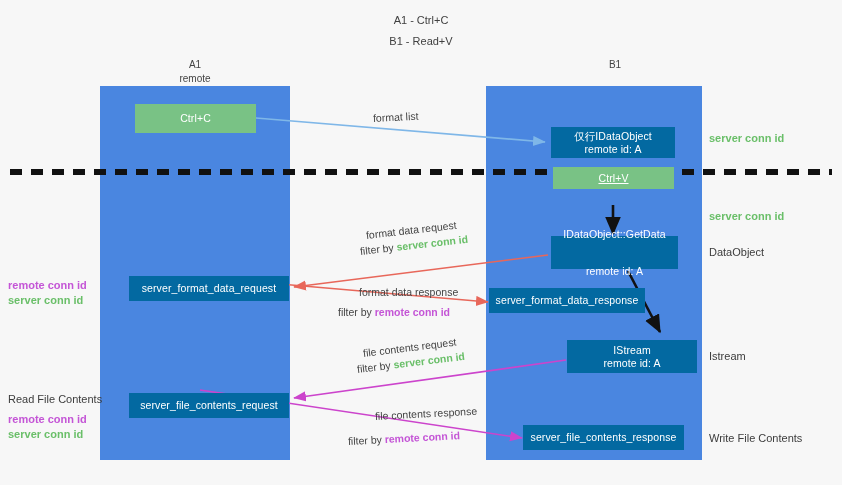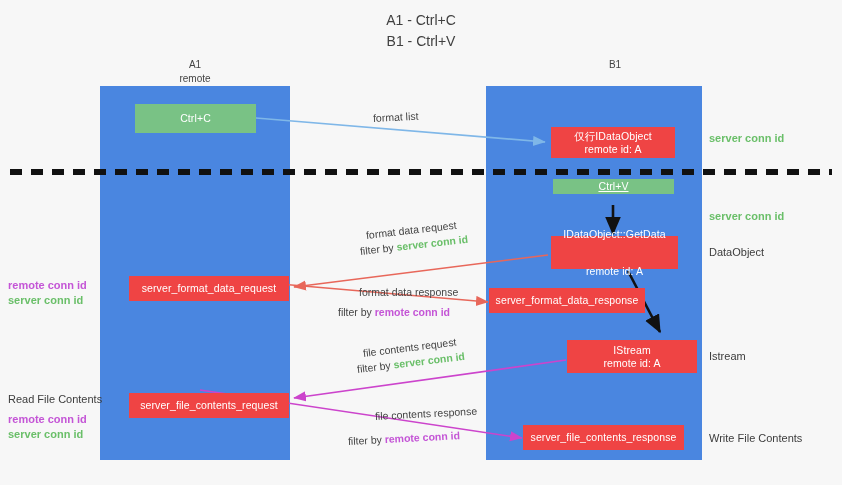--- a/index.html
+++ b/index.html
@@ -9,21 +9,21 @@
     font-family:"Liberation Sans","DejaVu Sans",sans-serif;
     position:relative;overflow:hidden;
     color:#3c3c3c;
   }
   #stage{position:absolute;left:0;top:0;width:842px;height:485px;}
   .abs{position:absolute;}
 
   
   .title{
     left:0;top:10px;width:842px;text-align:center;
-    font-size:14px;line-height:21px;color:#404040;
+    font-size:11px;line-height:21px;color:#404040;
   }
 
   
   .lane-head{
     text-align:center;font-size:10px;line-height:14px;color:#444;
   }
 
   
   .lane{
     background:#4a86e0;
@@ -31,21 +31,21 @@
 
   
   .box{
     box-sizing:border-box;
     display:flex;flex-direction:column;
     align-items:center;justify-content:center;
     color:#ffffff;font-size:10.5px;line-height:13px;
     text-align:center;letter-spacing:.1px;
   }
   .box.green{background:#79c285;}
-  .box.orange{background:#ef4444;}
+  .box.orange{background:#0369a1;}
   .box .l2{font-size:10.5px;}
 
   
   .edge-label{
     font-size:10.5px;line-height:14px;color:#444;white-space:nowrap;
   }
   .green-txt{color:#6abf69;font-weight:bold;}
   .purple-txt{color:#c455d6;font-weight:bold;}
   .side-note{font-size:11px;line-height:15px;color:#3c3c3c;white-space:nowrap;text-align:right;}
   .note-green{color:#6abf69;font-weight:bold;font-size:11px;line-height:15px;}
@@ -53,21 +53,21 @@
 
   svg.overlay{position:absolute;left:0;top:0;width:842px;height:485px;pointer-events:none;}
 </style>
 </head>
 <body>
 
 <div id="stage">
 
   <div class="abs title">
     <div>A1 - Ctrl+C</div>
-    <div>B1 - Ctrl+V</div>
+    <div>B1 - Read+V</div>
   </div>
 
   <div class="abs lane-head" style="left:130px;top:58px;width:130px;">
     <div>A1</div>
     <div>remote</div>
   </div>
   <div class="abs lane-head" style="left:545px;top:58px;width:140px;">
     <div>B1</div>
   </div>
 
@@ -109,21 +109,21 @@
 
   <div class="abs box green" style="left:135px;top:104px;width:121px;height:29px;">
     <div>Ctrl+C</div>
   </div>
 
   <div class="abs box orange" style="left:551px;top:127px;width:124px;height:31px;">
     <div>仅行IDataObject</div>
     <div class="l2">remote id: A</div>
   </div>
 
-  <div class="abs box green" style="left:553px;top:179px;width:121px;height:15px;text-decoration:underline;">
+  <div class="abs box green" style="left:553px;top:167px;width:121px;height:22px;text-decoration:underline;">
     <div>Ctrl+V</div>
   </div>
 
   <div class="abs box orange" style="left:551px;top:236px;width:127px;height:33px;gap:24px;">
     <div>IDataObject::GetData</div>
     <div class="l2">remote id: A</div>
   </div>
 
   <div class="abs box orange" style="left:129px;top:276px;width:160px;height:25px;">
     <div>server_format_data_request</div>

